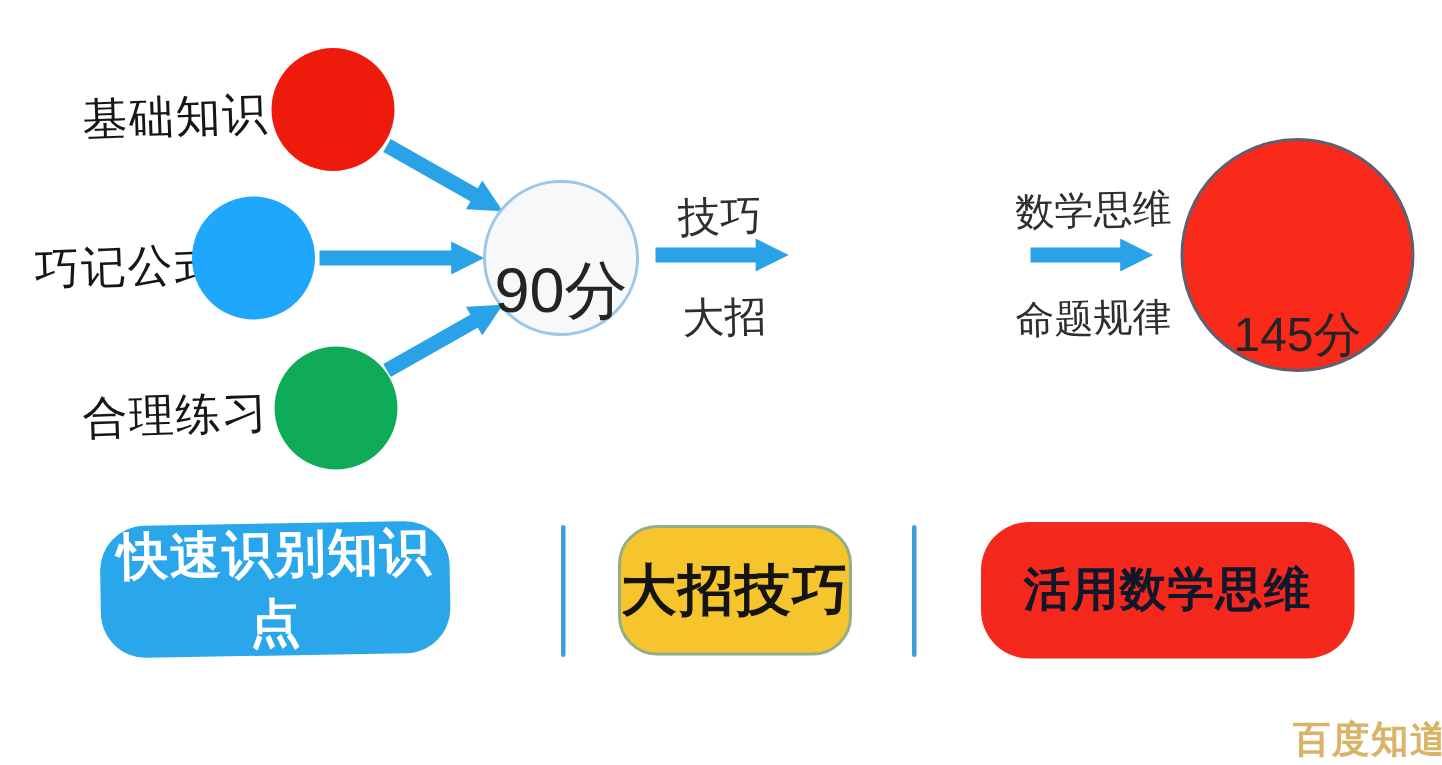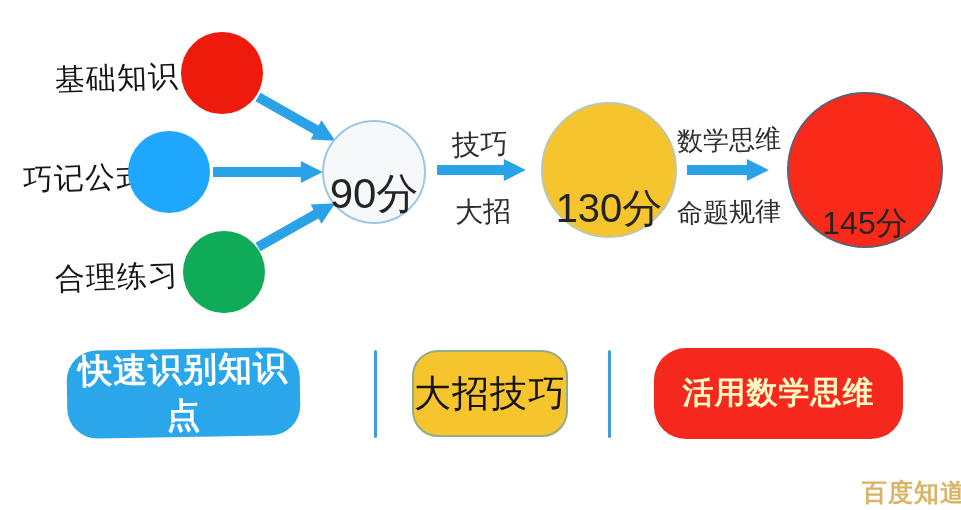--- a/index.html
+++ b/index.html
@@ -23,22 +23,22 @@
 
   .mid-label{color:#2e2e2e;white-space:nowrap;transform:rotate(-1.5deg);}
   .t-jiqiao{left:444px;top:126px;font-size:28px;width:72px;text-align:center;}
   .t-dazhao{left:447px;top:193px;font-size:28px;width:72px;text-align:center;}
   .t-siwei{left:675px;top:123px;font-size:26px;width:108px;text-align:center;}
   .t-guilv{left:675px;top:195px;font-size:26px;width:108px;text-align:center;}
 
   
   .sum-box{display:flex;align-items:center;justify-content:center;text-align:center;box-sizing:border-box;}
   .b-blue{left:67px;top:349px;width:233px;height:88px;border-radius:30px;background:#29a7ea;color:#ffffff;font-size:34px;font-weight:800;transform:rotate(-1deg);letter-spacing:1px;}
-  .b-yellow{left:412px;top:350px;width:156px;height:87px;border-radius:26px;background:#f6c52e;border:2px solid #93ad89;color:#141414;font-size:37px;font-weight:400;letter-spacing:1px;}
-  .b-red{left:654px;top:348px;width:249px;height:91px;border-radius:32px;background:#f4281c;color:#fef9c3;font-size:31px;font-weight:800;flex-direction:column;line-height:1.25;letter-spacing:1px;}
+  .b-yellow{left:412px;top:350px;width:156px;height:87px;border-radius:26px;background:#f6c52e;border:2px solid #93ad89;color:#141414;font-size:37px;font-weight:700;letter-spacing:1px;}
+  .b-red{left:654px;top:348px;width:249px;height:91px;border-radius:32px;background:#f4281c;color:#0f172a;font-size:31px;font-weight:800;flex-direction:column;line-height:1.25;letter-spacing:1px;}
   .divider{width:3px;height:88px;background:#3f9ed9;border-radius:2px;}
   .d1{left:374px;top:350px;}
   .d2{left:608px;top:350px;}
 
   .watermark{left:862px;top:476px;font-size:25px;font-weight:700;color:#d9b366;letter-spacing:1px;white-space:nowrap;}
 </style>
 </head>
 <body>
 
 <div class="stage">
@@ -64,23 +64,20 @@
   <div class="abs circle c-blue"></div>
   <div class="abs circle c-green"></div>
 
   <div class="abs score-circle s90">
     <span>90分</span>
   </div>
 
   <div class="abs mid-label t-jiqiao">技巧</div>
   <div class="abs mid-label t-dazhao">大招</div>
 
-  <div class="abs score-circle s130">
-    <span>130分</span>
-  </div>
 
   <div class="abs mid-label t-siwei">数学思维</div>
   <div class="abs mid-label t-guilv">命题规律</div>
 
   <div class="abs score-circle s145">
     <span>145分</span>
   </div>
 
   <div class="abs sum-box b-blue">
     <span>快速识别知识点</span>

